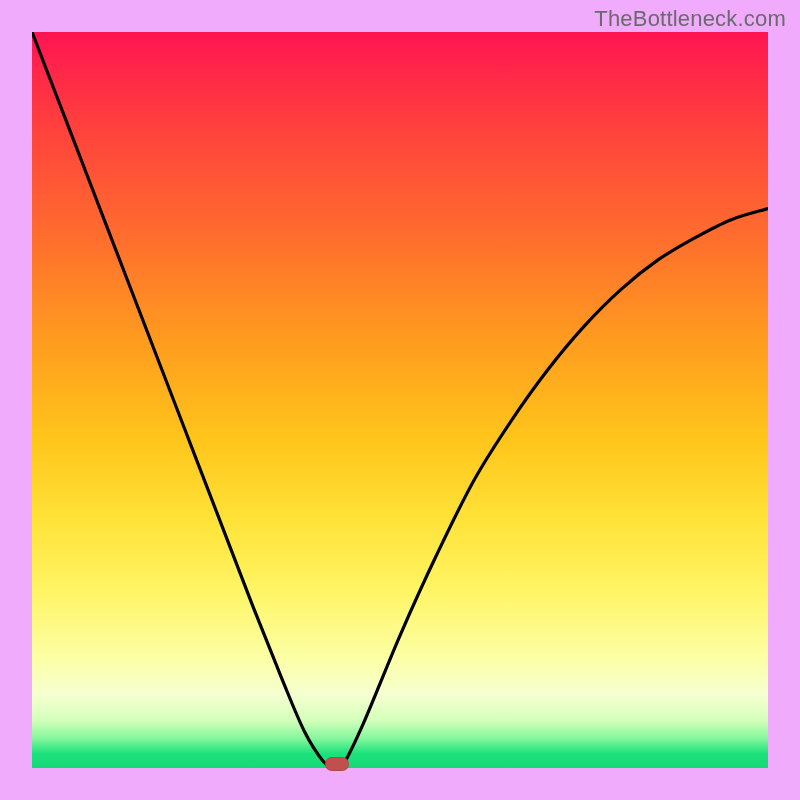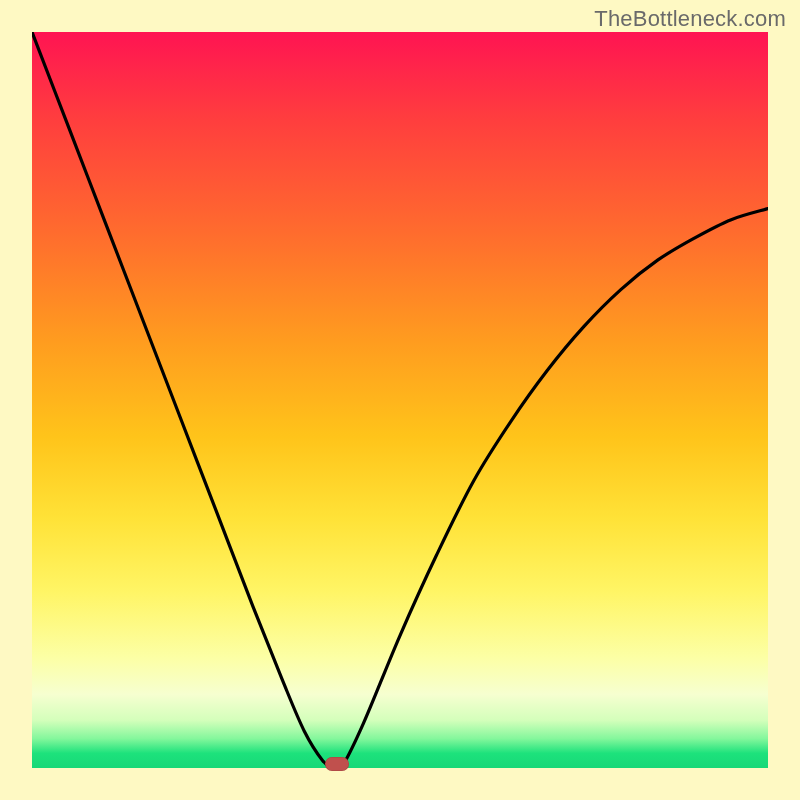--- a/index.html
+++ b/index.html
@@ -8,21 +8,21 @@
     width: 800px;
     height: 800px;
     overflow: hidden;
     background: #000;
     font-family: Arial, Helvetica, sans-serif;
   }
   .frame {
     position: relative;
     width: 800px;
     height: 800px;
-    background: #fef9c3;
+    background: #f0abfc;
   }
   .watermark {
     position: absolute;
     top: 6px;
     right: 14px;
     color: #6a6a6a;
     font-size: 22px;
     font-weight: 400;
     letter-spacing: 0.2px;
     z-index: 10;

